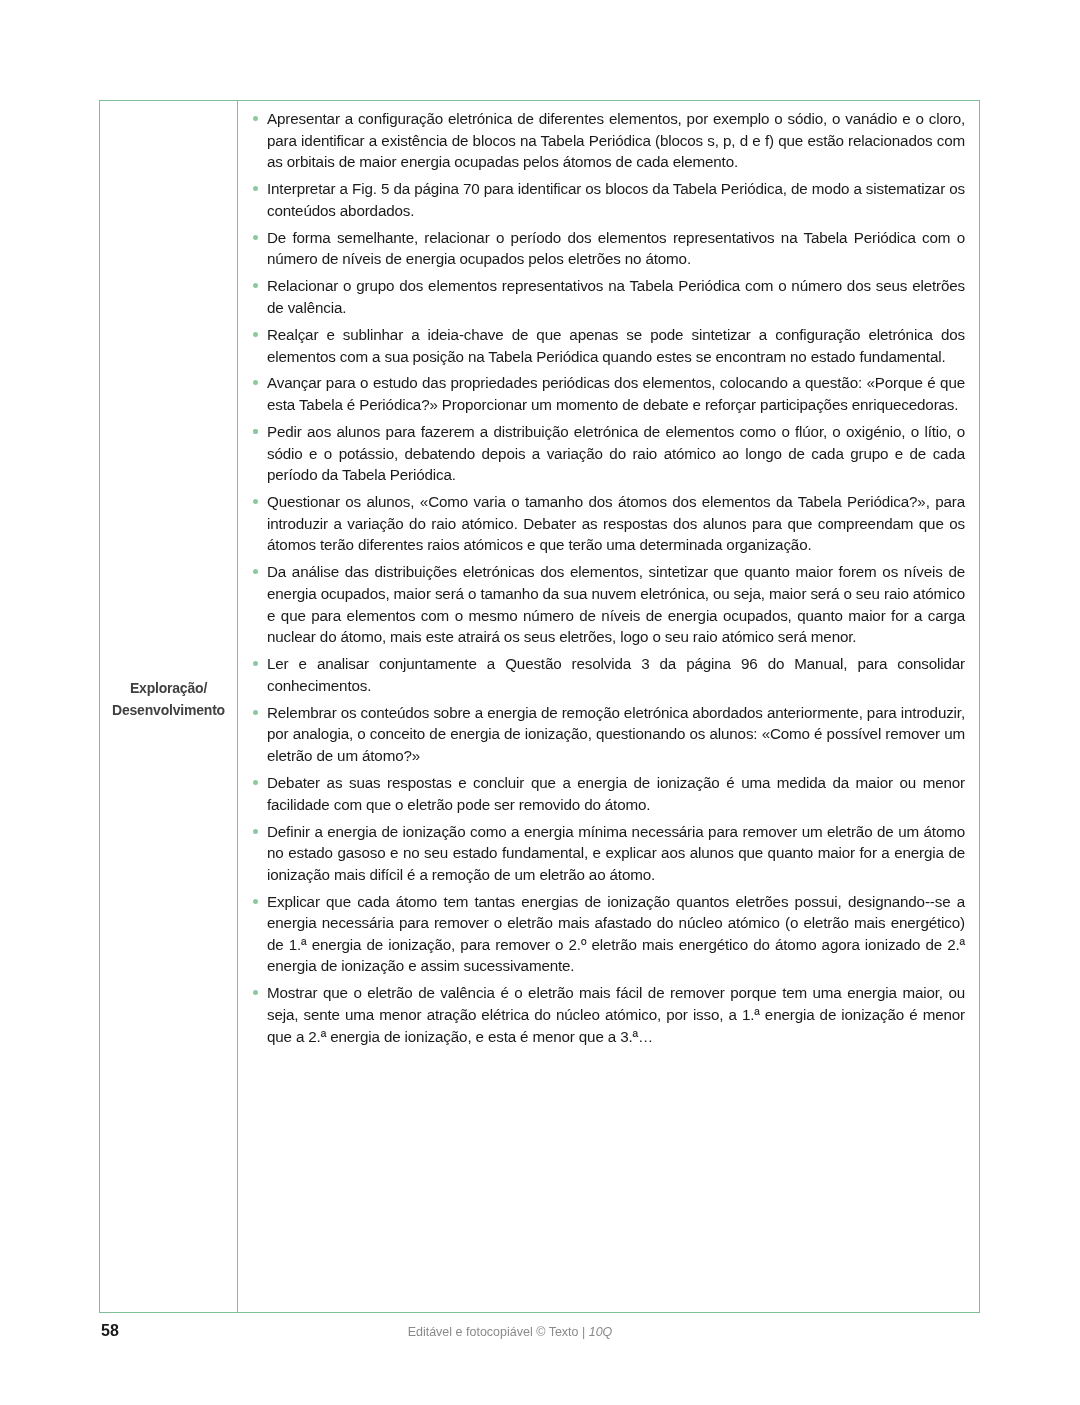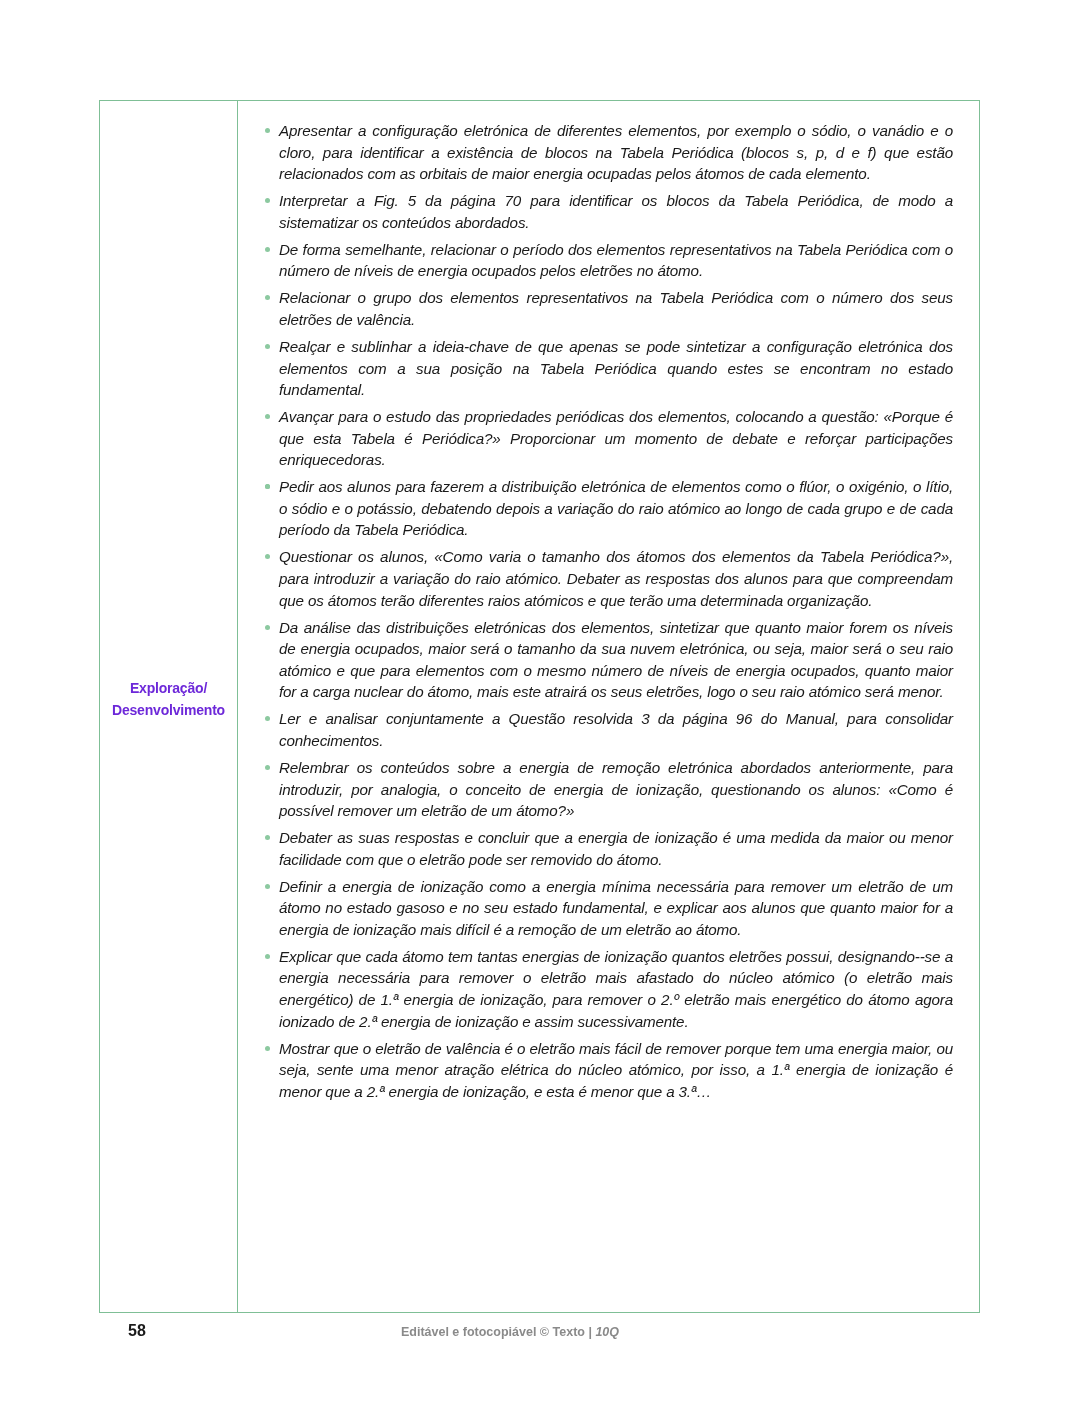--- a/index.html
+++ b/index.html
@@ -10,38 +10,38 @@
   .table {
     position: absolute; left: 99px; top: 100px; width: 881px; height: 1213px;
     border: 1.5px solid #7fbf96; box-sizing: border-box; display: flex;
   }
   .left-col {
     width: 138px; border-right: 1.5px solid #7fbf96; box-sizing: border-box;
     display: flex; align-items: center; justify-content: center; text-align: center;
   }
   .section-label {
     font-family: "Liberation Sans", sans-serif; font-weight: bold; font-size: 14px;
-    line-height: 22px; color: #6d28d9; letter-spacing: -0.2px; margin-top: -16px;
+    line-height: 22px; color: #404040; letter-spacing: -0.2px; margin-top: -16px;
   }
   .right-col { flex: 1; padding: 3px 10px 0 10px; box-sizing: border-box; }
-  ul.items { list-style: none; margin: 16px; padding: 0; font-style: italic; }
+  ul.items { list-style: none; margin: 4px; padding: 0; }
   ul.items li {
     position: relative; padding-left: 15px; font-size: 15.2px; line-height: 21.6px;
     text-align: justify; margin-bottom: 5.4px; letter-spacing: -0.15px;
   }
   .bullet {
     position: absolute; left: 1px; top: 8px; width: 5px; height: 5px;
     border-radius: 50%; background: #8cc9a0;
   }
   .footer-page {
-    position: absolute; left: 101px; top: 1322px; font-weight: bold; font-size: 16px; color: #1a1a1a; margin-left: 27px;
+    position: absolute; left: 101px; top: 1322px; font-weight: bold; font-size: 16px; color: #1a1a1a;
   }
   .footer-credit {
     position: absolute; left: 0; width: 1020px; top: 1325px; text-align: center;
-    font-size: 12.5px; font-weight: bold; color: #8a8a8a;
+    font-size: 12.5px; font-weight: normal; color: #8a8a8a;
   }
   .footer-credit .ed { font-style: italic; }
 </style>
 </head>
 <body>
 
 <div class="table">
   <div class="left-col">
     <div class="section-label">
       <span>Exploração/</span><br>

